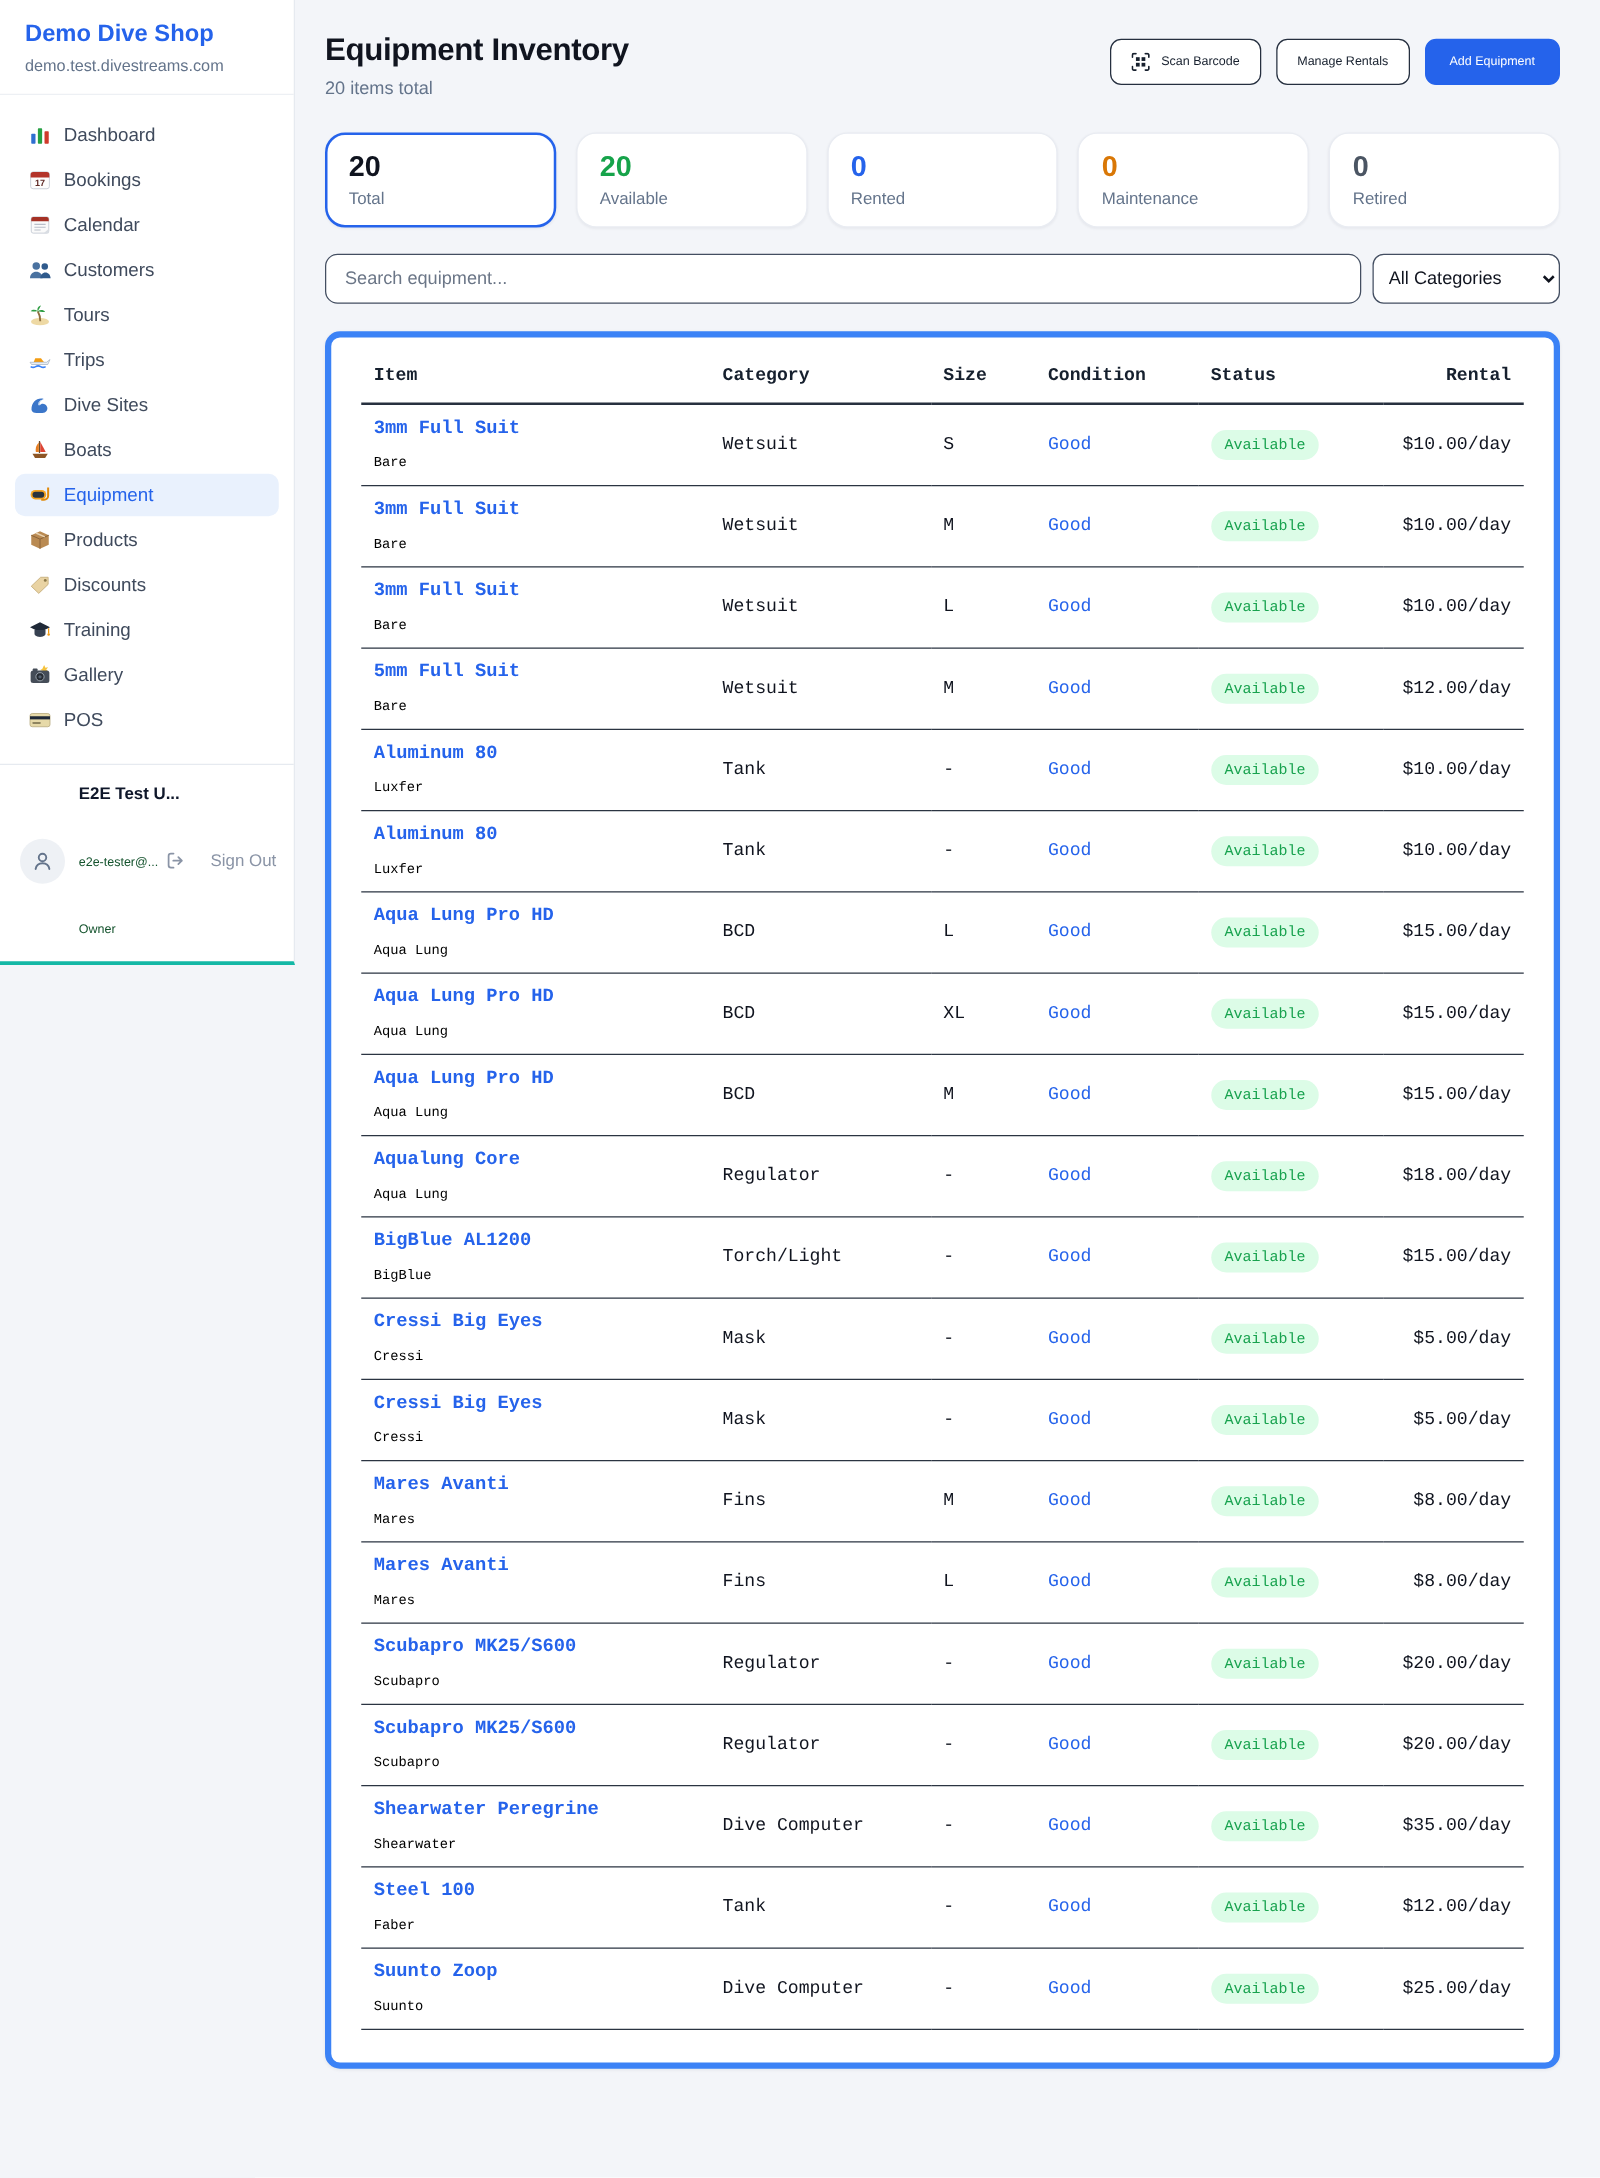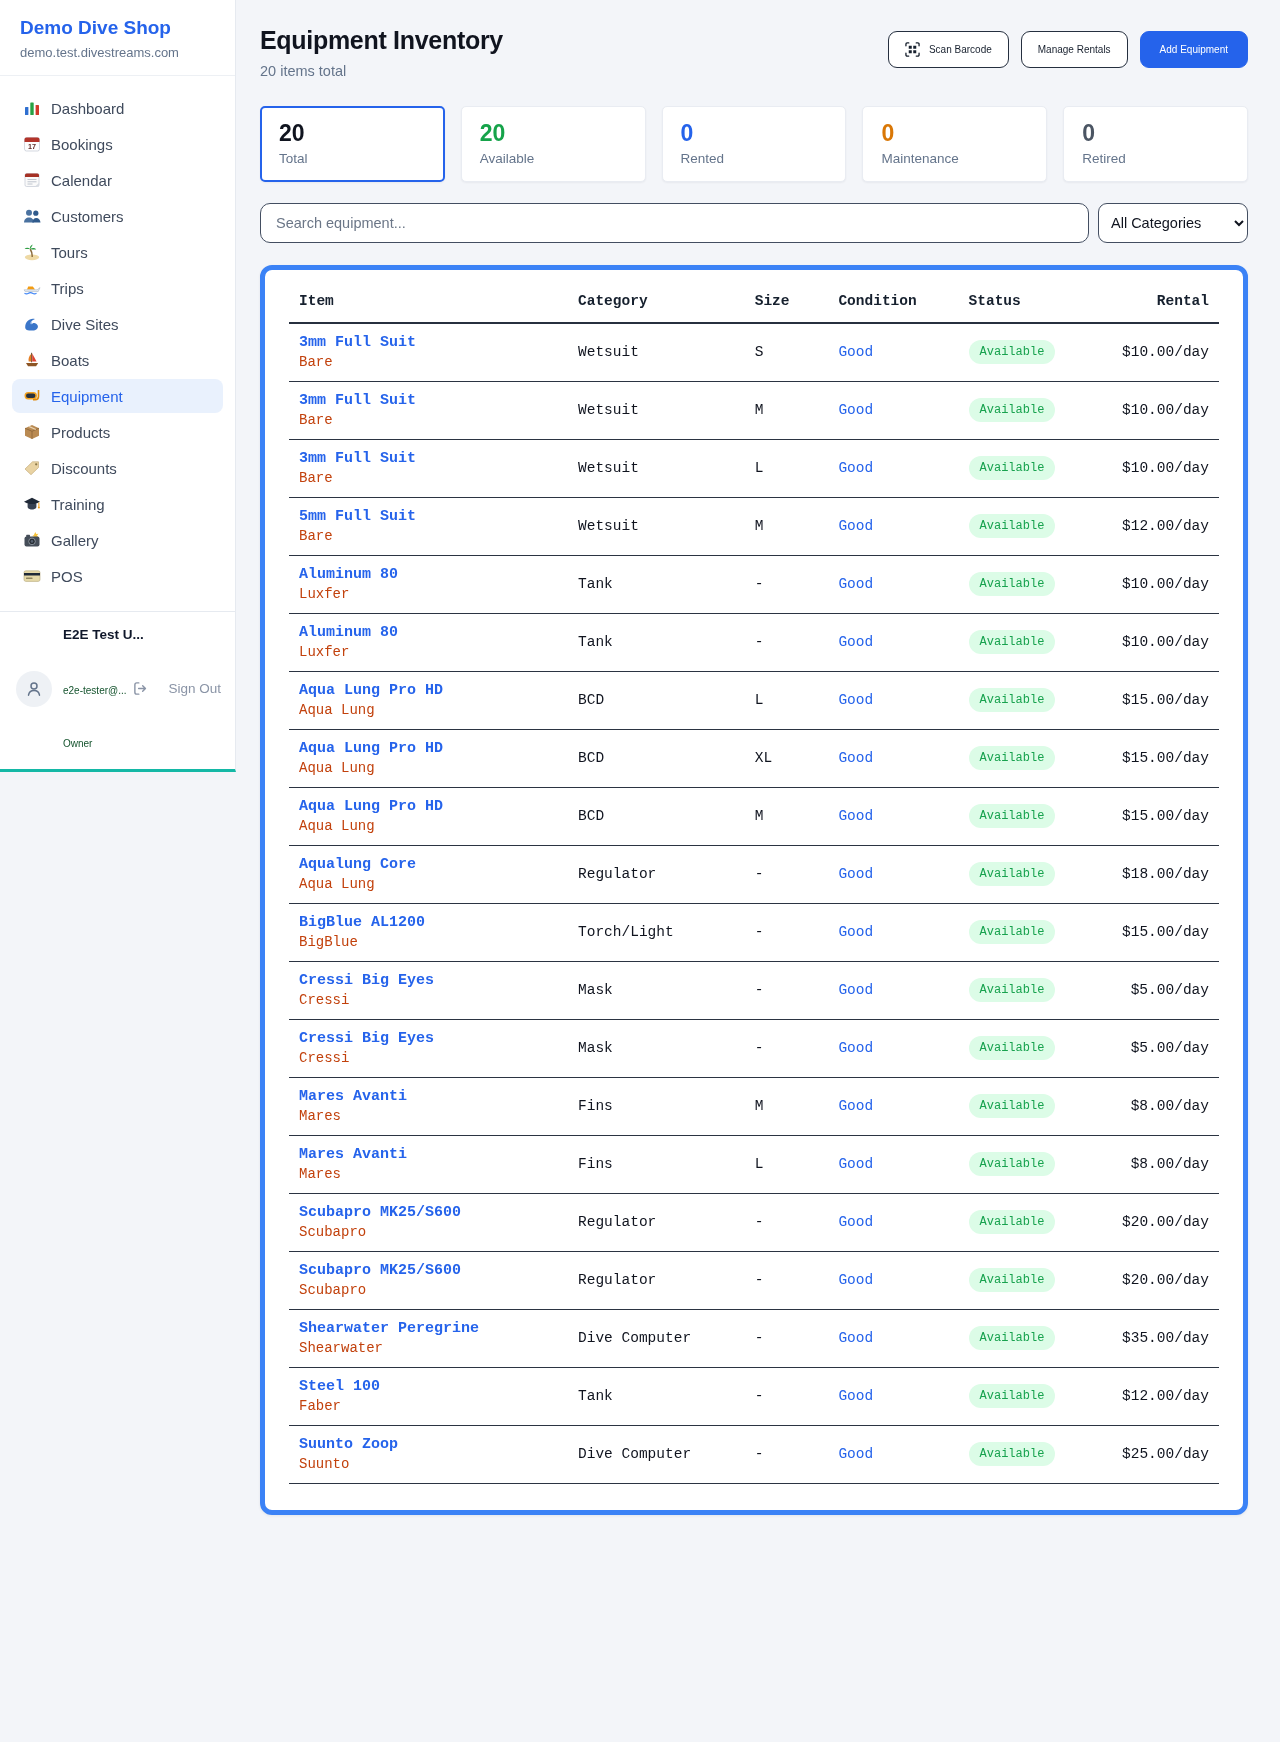--- a/index.html
+++ b/index.html
@@ -43,21 +43,21 @@
   .page-sub { font-size:14.5px; color:#64748b; margin-top:8px; }
   .header-actions { display:flex; gap:12px; margin-top:5px; }
   .btn {
     font-size:10px; border-radius:9px; padding:10px 16px; font-weight:500;
     display:flex; align-items:center; gap:9px; background:#fff;
     border:1px solid #252f3f; color:#17202e; cursor:pointer; font-family:inherit;
   }
   .btn-primary { background:#2563eb; border-color:#2563eb; color:#fff; padding:10px 19px; }
   
   .stats { display:grid; grid-template-columns:repeat(5,1fr); gap:16px; margin-top:27px; }
-  .stat-card { background:#fff; border:1px solid #e9ecf2; border-radius:5px;
+  .stat-card { background:#fff; border:1px solid #e9ecf2; border-radius:16px;
                padding:13px 18px 15px; box-shadow:0 1px 2px rgba(16,24,40,.05); cursor:pointer; }
   .stat-card.active { border:2px solid #2563eb; padding:12px 17px 14px; }
   .stat-value { font-size:23px; font-weight:700; color:#10141f; }
   .stat-label { font-size:13.5px; color:#64748b; margin-top:4px; }
   
   .filter-row { display:flex; gap:9px; margin-top:21px;align-items:center; }
   .search-input { flex:1; height:40px; border:1px solid #434e61; border-radius:10px;
                   padding:0 15px; font-size:14.5px; background:#fff; font-family:inherit; color:#0f172a; }
   .search-input::placeholder { color:#6b7687; }
   .category-select { width:150px; height:40px; border:1px solid #434e61; border-radius:9px;
@@ -65,21 +65,21 @@
   
   .table-card { background:#fff; border:5px solid #3b82f6; border-radius:12px;
                 margin-top:22px; padding:4px 24px 26px;
                 box-shadow:0 1px 3px rgba(16,24,40,.07);font-family:Liberation Mono, monospace; }
   table { width:100%; border-collapse:collapse; }
   th { text-align:left; font-size:14.5px; font-weight:700; color:#16202e;
        padding:19px 10px 13px; border-bottom:2px solid #27303f; }
   th.col-rental { text-align:right; }
   td { padding:10px 10px 11px; border-bottom:1px solid #2b3442; vertical-align:middle; }
   .item-name { color:#2563eb; font-size:15px; font-weight:700; cursor:pointer; }
-  .item-brand { color:#c2410c; font-size:14px; margin-top:3px; }
+  .item-brand { color:#000000; font-size:11px; margin-top:14px; }
   .cell-cat, .cell-size { font-size:14.5px; color:#10141f; }
   .cell-cond { font-size:14.5px; color:#2563eb; cursor:pointer; }
   .pill { display:inline-block; background:#dcfce7; color:#17a24e; font-size:12px;
           padding:5px 11px; border-radius:999px; }
   .cell-rental { font-size:14.5px; color:#10141f; text-align:right; }
 </style>
 </head>
 <body>
 
 <aside class="sidebar">

